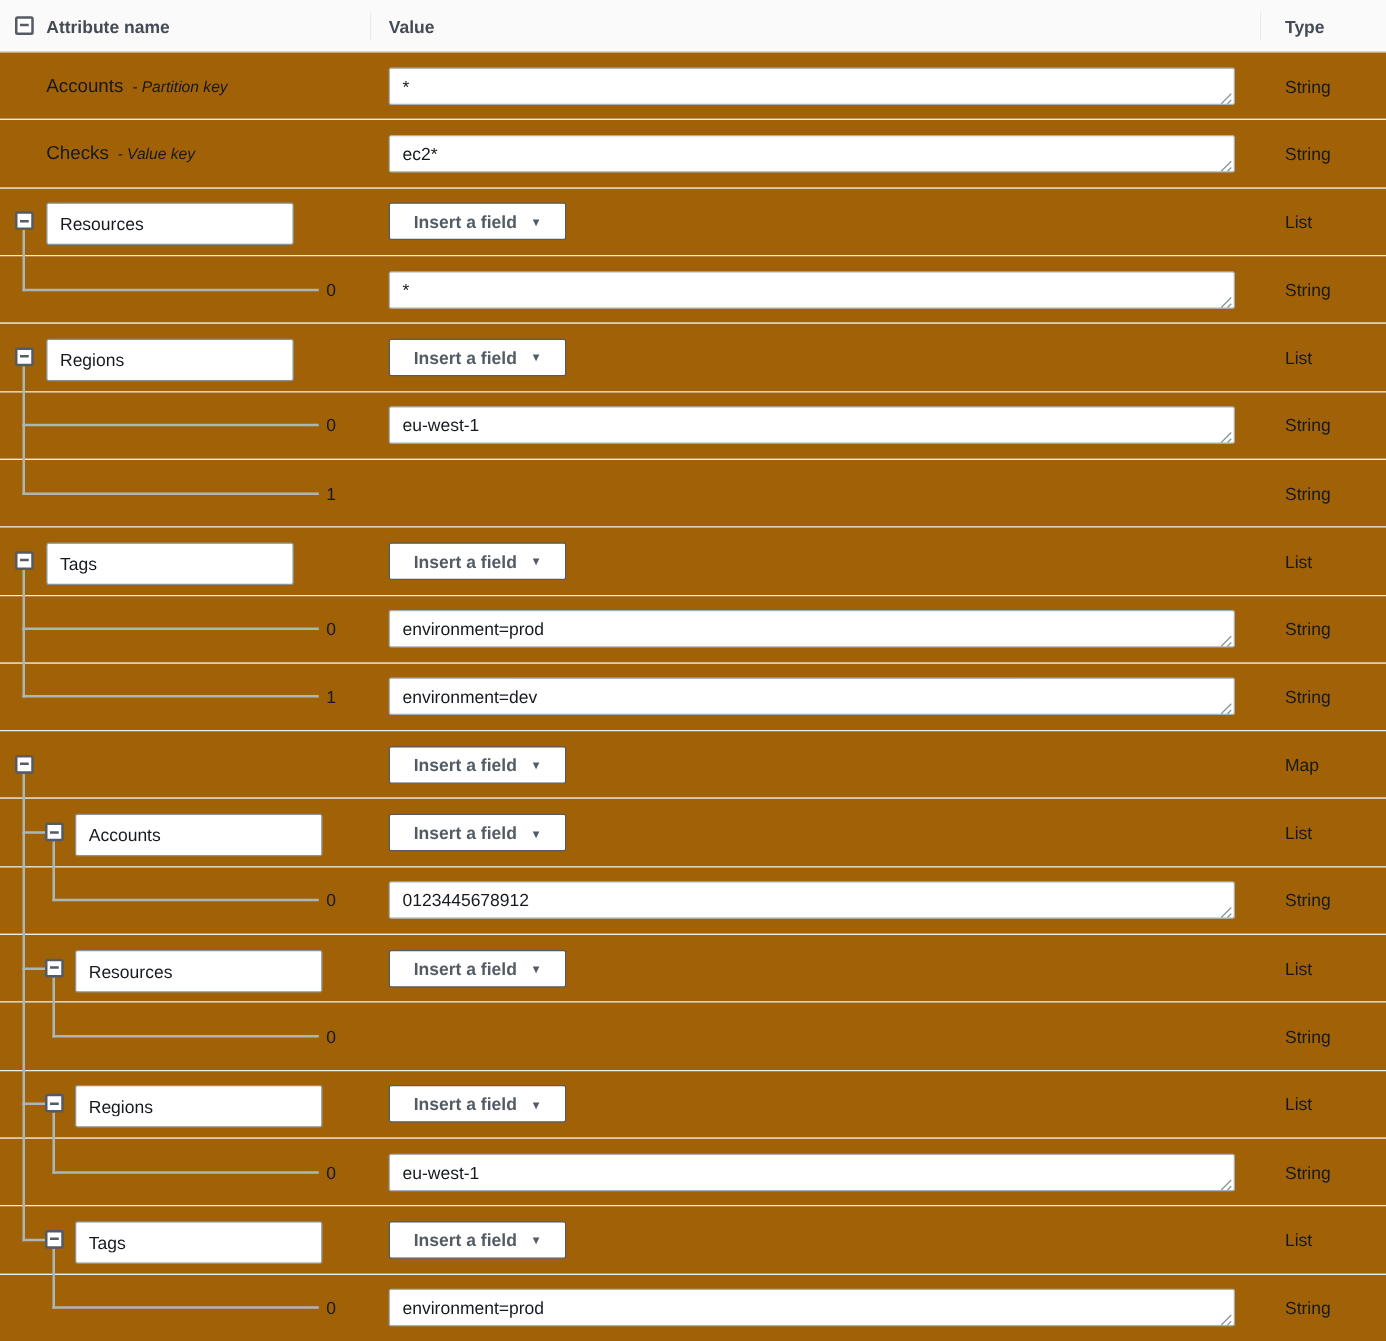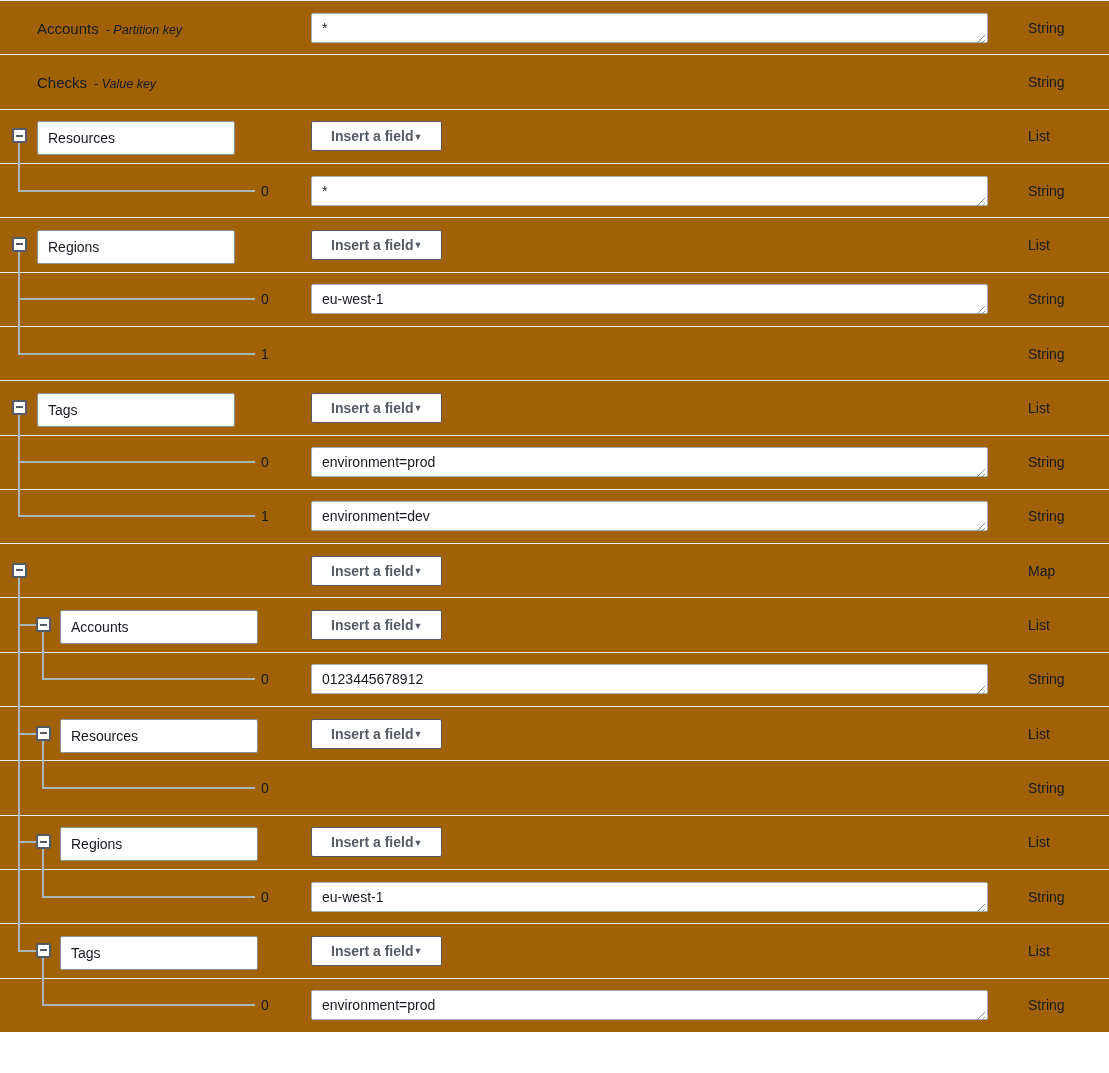--- a/index.html
+++ b/index.html
@@ -16,45 +16,61 @@
   .tl{position:absolute;background:#aab7b8;z-index:1;}
   .name-input{position:absolute;top:calc(50% - 15px);width:198px;height:30px;box-sizing:border-box;
           border:1px solid #879596;border-radius:2px;padding:16px 10px;background:#fff;
           font-family:"Liberation Sans","DejaVu Sans",sans-serif;font-size:14px;color:#16191f;z-index:2;}
   .value-box{position:absolute;left:311px;top:calc(50% - 15px);width:677px;height:30px;z-index:2;}
   .value-box textarea{width:100%;height:100%;box-sizing:border-box;border:1px solid #a4b1b6;border-radius:2px;
           padding:4px 10px;background:#fff;resize:none;overflow:hidden;display:block;
           font-family:"Liberation Sans","DejaVu Sans",sans-serif;font-size:14px;line-height:20px;color:#16191f;}
   .grip{position:absolute;right:2px;bottom:2px;width:11px;height:11px;cursor:nwse-resize;}
   .insert-btn{position:absolute;left:311px;top:calc(50% - 15px);height:30px;display:inline-flex;align-items:center;
-          padding:0 19px;background:#fff;border:1px solid #545b64;border-radius:2px;cursor:pointer;
+          gap:11px;padding:0 19px;background:#fff;border:1px solid #545b64;border-radius:2px;cursor:pointer;
           font-family:"Liberation Sans","DejaVu Sans",sans-serif;font-weight:bold;font-size:14px;color:#545b64;z-index:2;}
   .caret{font-size:9px;line-height:1;transform:translateY(1px);}
   .idx{position:absolute;left:261px;top:50%;transform:translateY(-50%);font-size:14px;color:#16191f;}
   .type{position:absolute;left:1028px;top:50%;transform:translateY(-50%);font-size:14px;color:#16191f;}
   .keyname{position:absolute;left:37px;top:50%;transform:translateY(-50%);font-size:15px;color:#16191f;white-space:nowrap;}
   .keyname .sfx{font-style:italic;font-size:12.5px;margin-left:7px;}
 </style>
 </head>
 <body>
 
 <div class="table">
+  <div class="hdr">
+    <span class="toggle" style="left:12px">
+        <span class="minus"></span>
+      </span>
+    <span class="hlabel" style="left:37px">Attribute name</span>
+    <span class="hdiv" style="left:296px"></span>
+    <span class="hlabel" style="left:311px">Value</span>
+    <span class="hdiv" style="left:1008px"></span>
+    <span class="hlabel" style="left:1028px">Type</span>
+  </div>
   <div id="rows">
       <div class="row">
         <span class="keyname"><span>Accounts</span><span class="sfx">- Partition key</span></span>
         <div class="value-box">
           <textarea spellcheck="false" style="">*</textarea>
           <span class="grip"><svg width="11" height="11" viewBox="0 0 11 11">
               <path d="M10 2 L2 10 M10 7 L7 10" stroke="#879596" stroke-width="1" fill="none"></path>
             </svg></span>
         </div>
         <span class="type">String</span>
       </div>
       <div class="row">
         <span class="keyname"><span>Checks</span><span class="sfx">- Value key</span></span>
+        <div class="value-box">
+          <textarea spellcheck="false" style="">ec2*</textarea>
+          <span class="grip"><svg width="11" height="11" viewBox="0 0 11 11">
+              <path d="M10 2 L2 10 M10 7 L7 10" stroke="#879596" stroke-width="1" fill="none"></path>
+            </svg></span>
+        </div>
         <span class="type">String</span>
       </div>
       <div class="row">
         <div class="tl" style="left: 18px; top: calc(50% + 7px); bottom: -1px; width: 2px;"></div>
         <span class="toggle" style="left: 12px;">
           <span class="minus"></span>
         </span>
         <input class="name-input" type="text" value="Resources" style="left: 37px;">
         <button class="insert-btn">
           <span>Insert a field</span>

